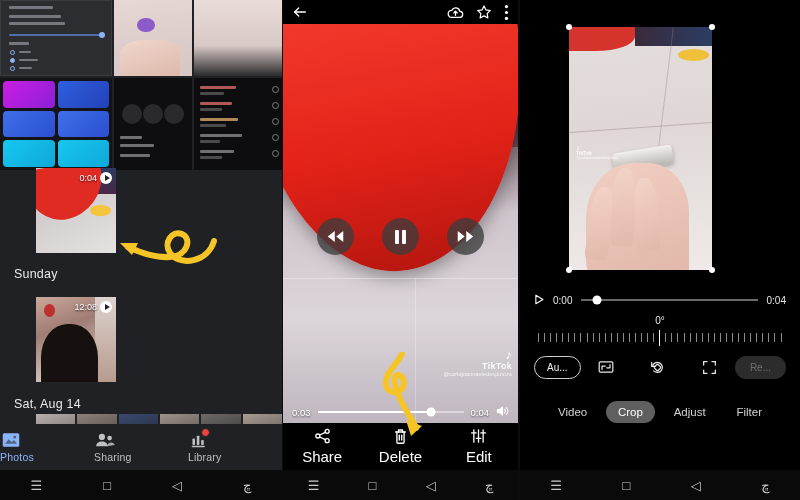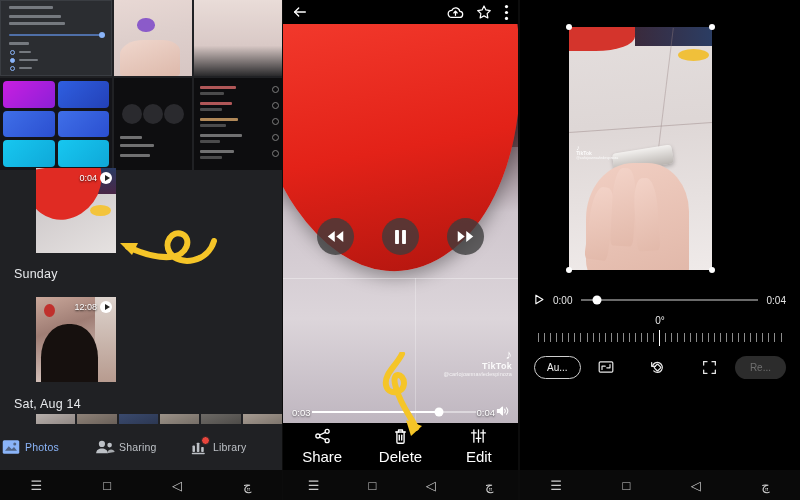--- a/index.html
+++ b/index.html
@@ -112,21 +112,21 @@
 
   
   .strip { display:flex; gap:2px; height:30px; }
   .strip > div { flex:1; position:relative; overflow:hidden; }
 
   
   .gp-nav {
     position:absolute; left:0; bottom:30px; width:100%; height:46px;
     background:#202124; display:flex; align-items:center;
   }
-  .gp-item { flex:1; display:flex; align-items:center; gap:3px; position:relative; }
+  .gp-item { flex:1; display:flex; flex-direction:column; gap:3px; position:relative; }
   .gp-item .lbl { font-size:10.5px; color:#bdc1c6; letter-spacing:.2px; }
   .gp-item.active .lbl { color:#8ab4f8; }
   .gp-ico { position:relative; width:22px; height:17px; display:flex; align-items:center; justify-content:center; }
   .gp-ico svg { display:block; }
   .gp-badge{
     position:absolute; top:-3px; right:0px; width:9px;height:9px;border-radius:50%;
     background:#e8453c; border:1px solid #202124;
   }
 
   
@@ -189,21 +189,21 @@
   .tiktok-wm{
     position:absolute; right:6px; top:348px; z-index:5; text-align:right;
     color:rgba(255,255,255,.92);
   }
   .tiktok-wm .tt-note{ font-size:13px; line-height:1; }
   .tiktok-wm .tt-name{ font-size:9px; font-weight:bold; letter-spacing:.3px; }
   .tiktok-wm .tt-user{ font-size:5.5px; opacity:.85; letter-spacing:.1px; }
 
   .seekrow {
     position:absolute; left:0; bottom:77px; width:100%; height:22px;
-    display:flex; align-items:center; gap:1px; padding:0 9px; z-index:6;
+    display:flex; align-items:center; gap:7px; padding:0 9px; z-index:6;
   }
   .seekrow .t { color:#fff; font-size:9.5px; text-shadow:0 1px 2px rgba(0,0,0,.6); }
   .seek-track { flex:1; height:2px; background:rgba(255,255,255,.45); position:relative; }
   .seek-fill  { position:absolute; left:0; top:0; height:100%; background:#fff; }
   .seek-knob  { position:absolute; top:50%; width:9px;height:9px;border-radius:50%;background:#fff;
                 transform:translate(-50%,-50%); }
 
   .actionbar {
     position:absolute; left:0; bottom:30px; width:100%; height:47px;
     background:#000; display:flex; align-items:center;
@@ -714,20 +714,26 @@
           <svg width="15" height="15" viewBox="0 0 18 18" fill="none" stroke="#e8e8e8" stroke-width="1.5" stroke-linecap="round">
             <path d="M2 6V2h4"></path>
               <path d="M16 6V2h-4"></path>
               <path d="M2 12v4h4"></path>
               <path d="M16 12v4h-4"></path>
           </svg>
         </span>
         <span class="chip-reset">Re...</span>
       </div>
 
+      <div class="ed-tabs">
+        <span class="ed-tab">Video</span>
+        <span class="ed-tab active">Crop</span>
+        <span class="ed-tab">Adjust</span>
+        <span class="ed-tab">Filter</span>
+      </div>
 
 
       <div class="sys-nav">
         <span>☰</span>
         <span>□</span>
         <span>◁</span>
         <span>ڇ</span>
       </div>
     </div>
   </div>

